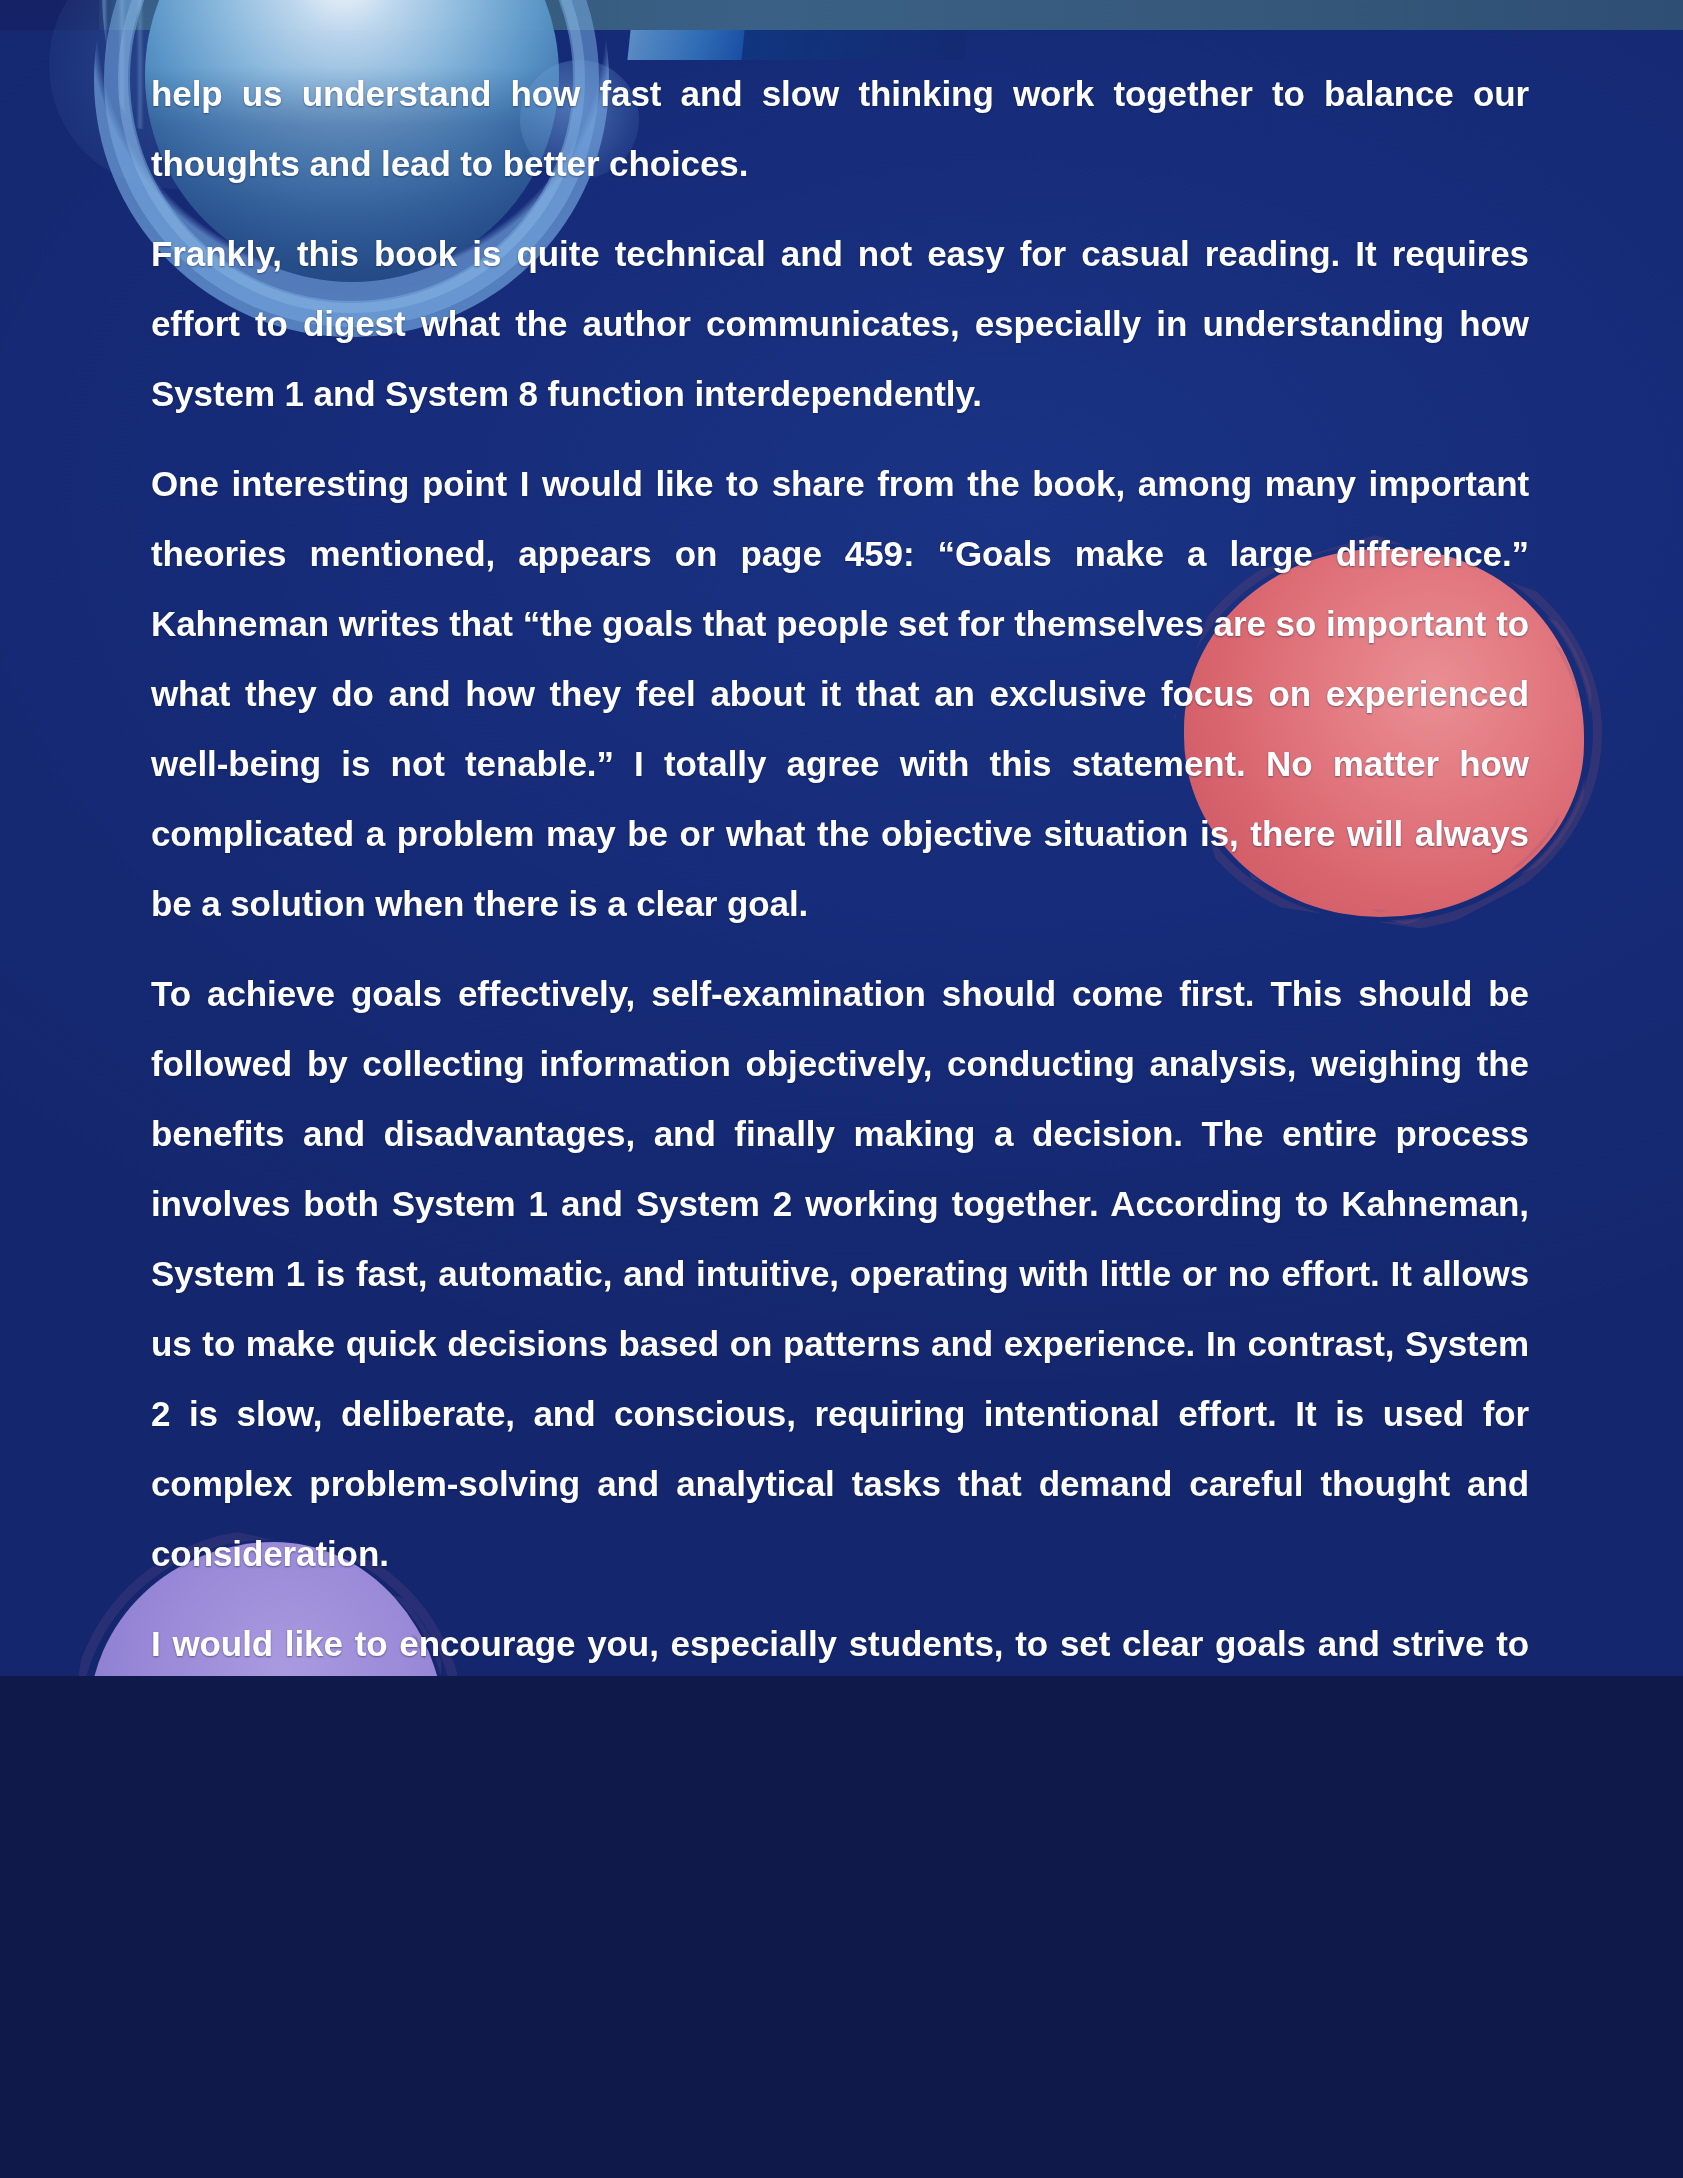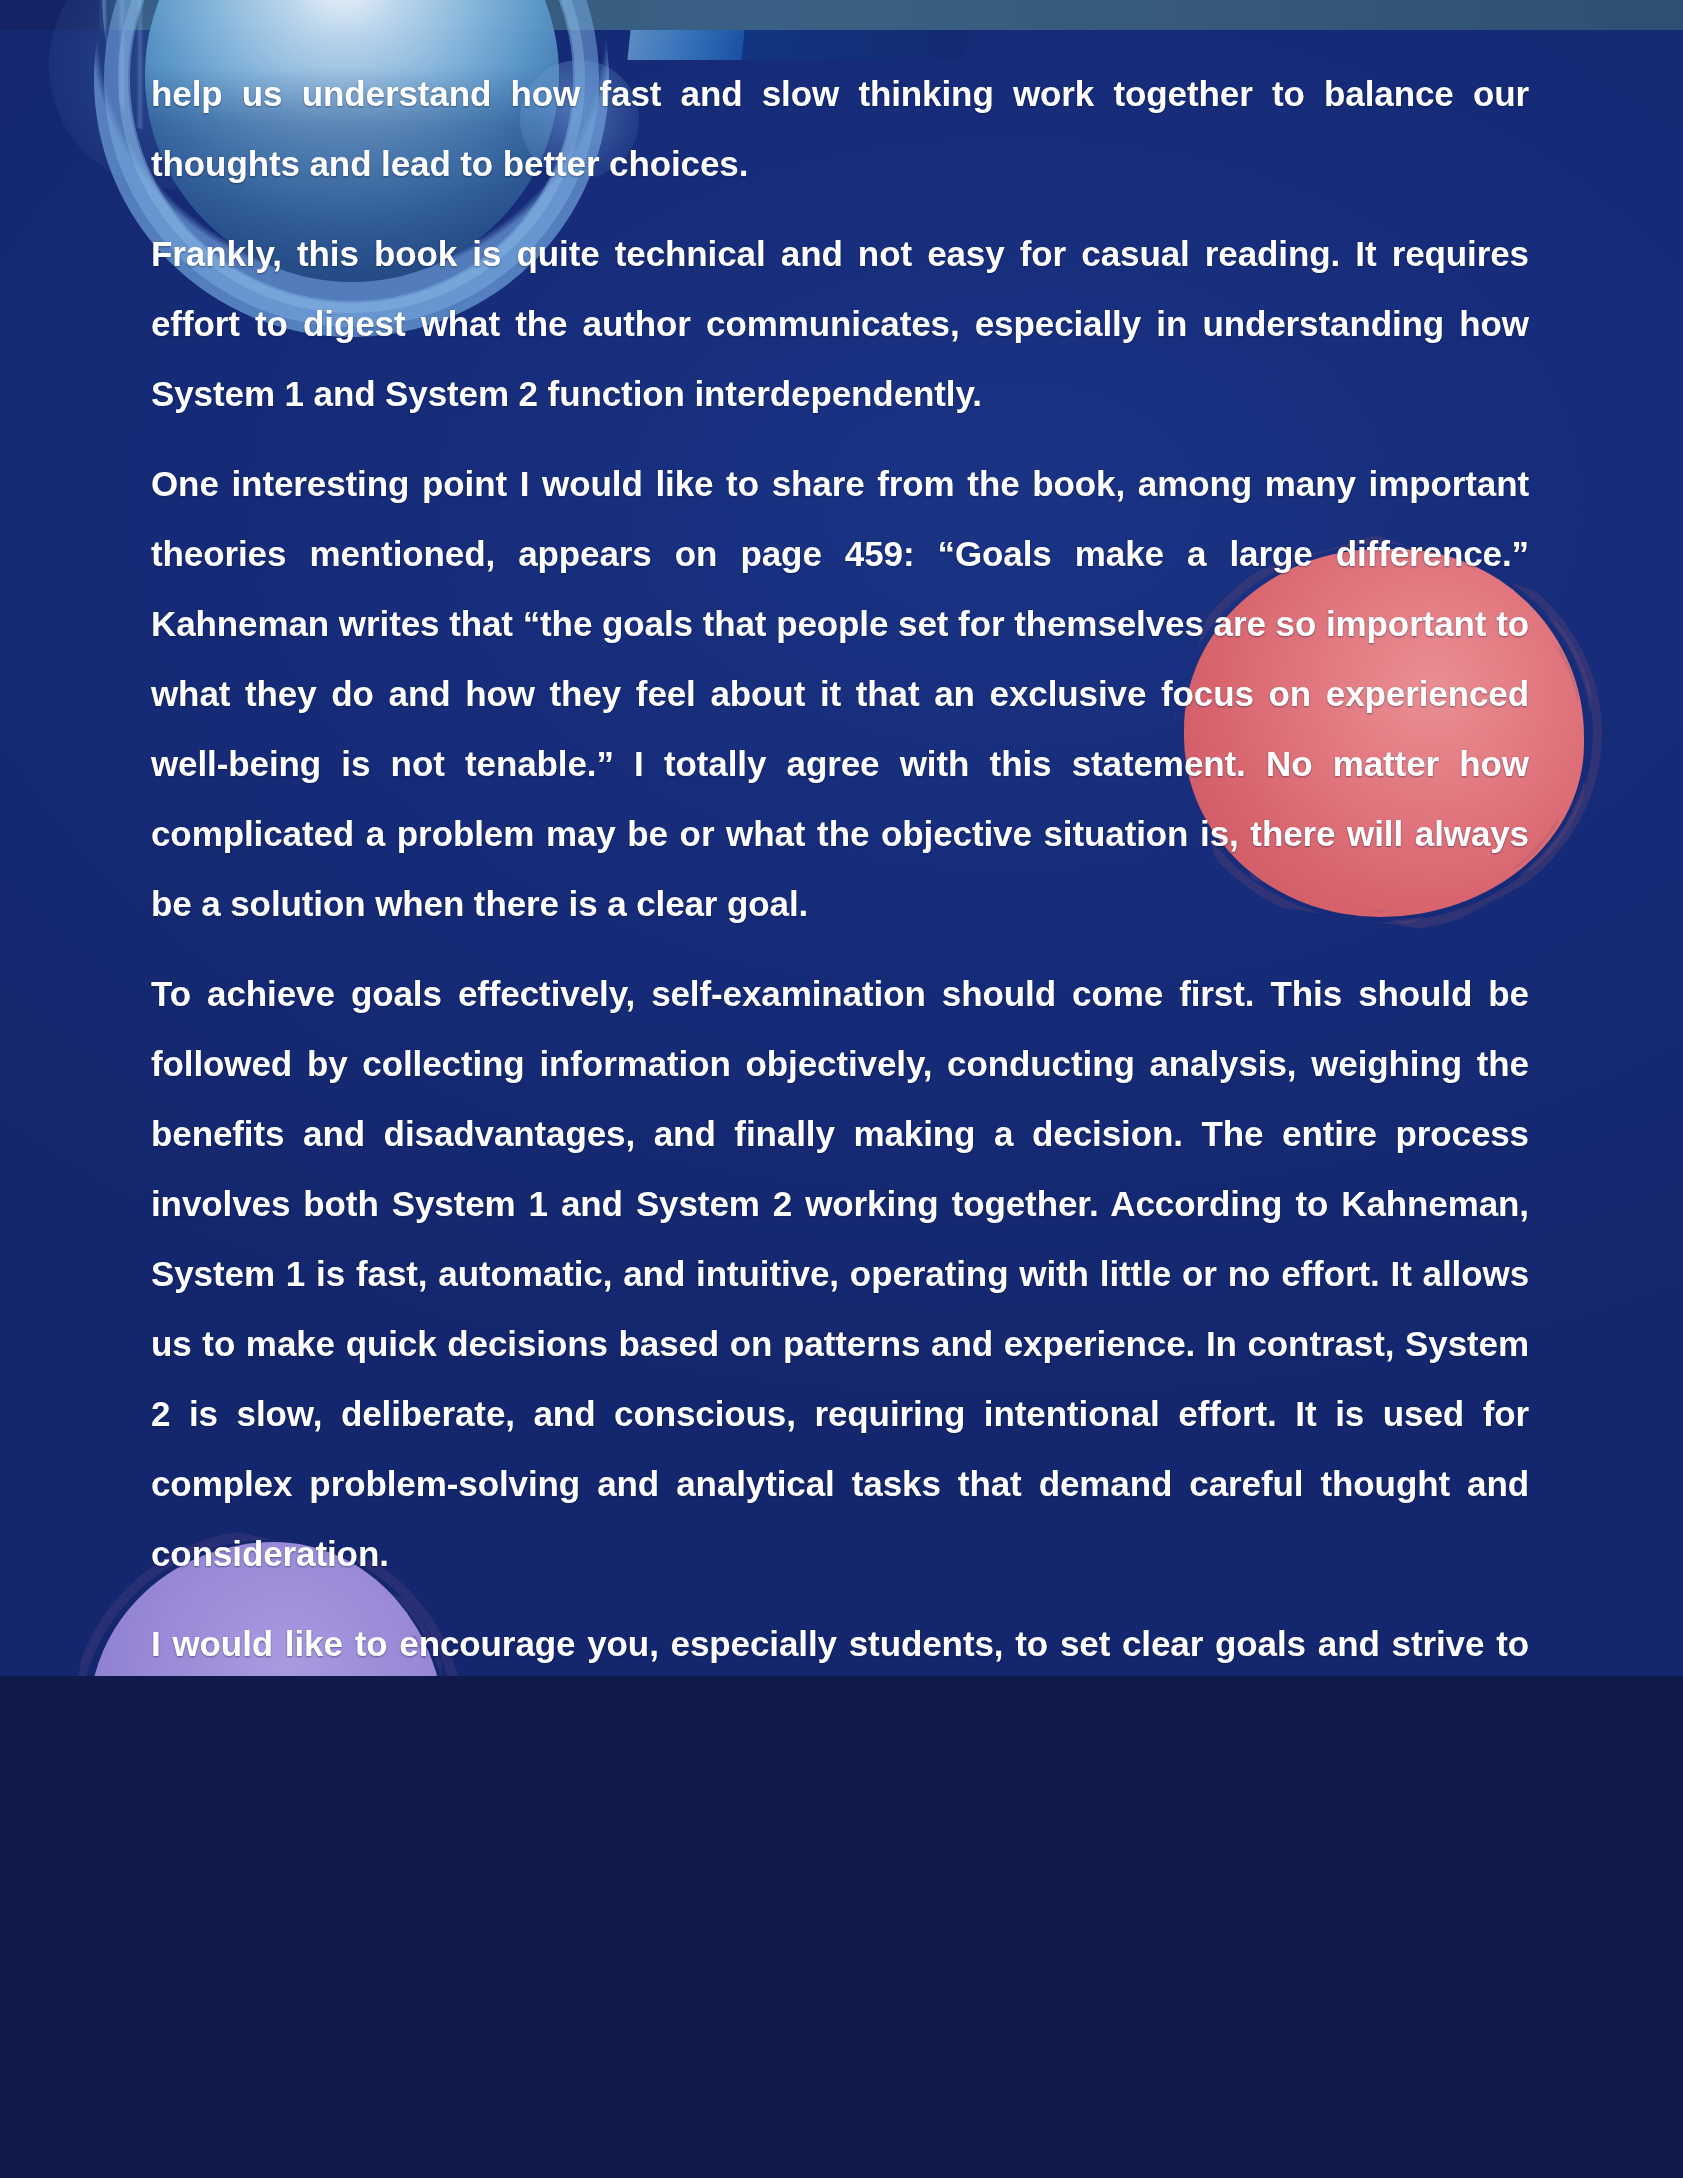--- a/index.html
+++ b/index.html
@@ -366,20 +366,20 @@
 
   <div class="sphere-silver">
     <div class="ss-fill"></div>
     <div class="ss-streak"></div>
     <div class="ss-brush"></div>
     <div class="ss-brush2"></div>
   </div>
 
   <div class="content">
     <p class="para last-line-left">help us understand how fast and slow thinking work together to balance our thoughts and lead to better choices.</p>
-    <p class="para last-line-left">Frankly, this book is quite technical and not easy for casual reading. It requires effort to digest what the author communicates, especially in understanding how System 1 and System 2 function interdependently.</p>
+    <p class="para last-line-left">Frankly, this book is quite technical and not easy for casual reading. It requires effort to digest what the author communicates, especially in understanding how System 1 and System 8 function interdependently.</p>
     <p class="para last-line-left">One interesting point I would like to share from the book, among many important theories mentioned, appears on page 459: “Goals make a large difference.” Kahneman writes that “the goals that people set for themselves are so important to what they do and how they feel about it that an exclusive focus on experienced well-being is not tenable.” I totally agree with this statement. No matter how complicated a problem may be or what the objective situation is, there will always be a solution when there is a clear goal.</p>
     <p class="para last-line-left">To achieve goals effectively, self-examination should come first. This should be followed by collecting information objectively, conducting analysis, weighing the benefits and disadvantages, and finally making a decision. The entire process involves both System 1 and System 2 working together. According to Kahneman, System 1 is fast, automatic, and intuitive, operating with little or no effort. It allows us to make quick decisions based on patterns and experience. In contrast, System 2 is slow, deliberate, and conscious, requiring intentional effort. It is used for complex problem-solving and analytical tasks that demand careful thought and consideration.</p>
     <p class="para last-line-left">I would like to encourage you, especially students, to set clear goals and strive to achieve them. Without goals and plans, expected outcomes may become meaningless. This explains why schools need a School Development Plan. It provides direction and clarifies what should be done to ensure effective learning and support students’ personal growth. I highly recommend this book. Although it requires time and effort to complete, it is truly worth reading.</p>
   </div>
 
 </div>
 
 
 </body></html>

